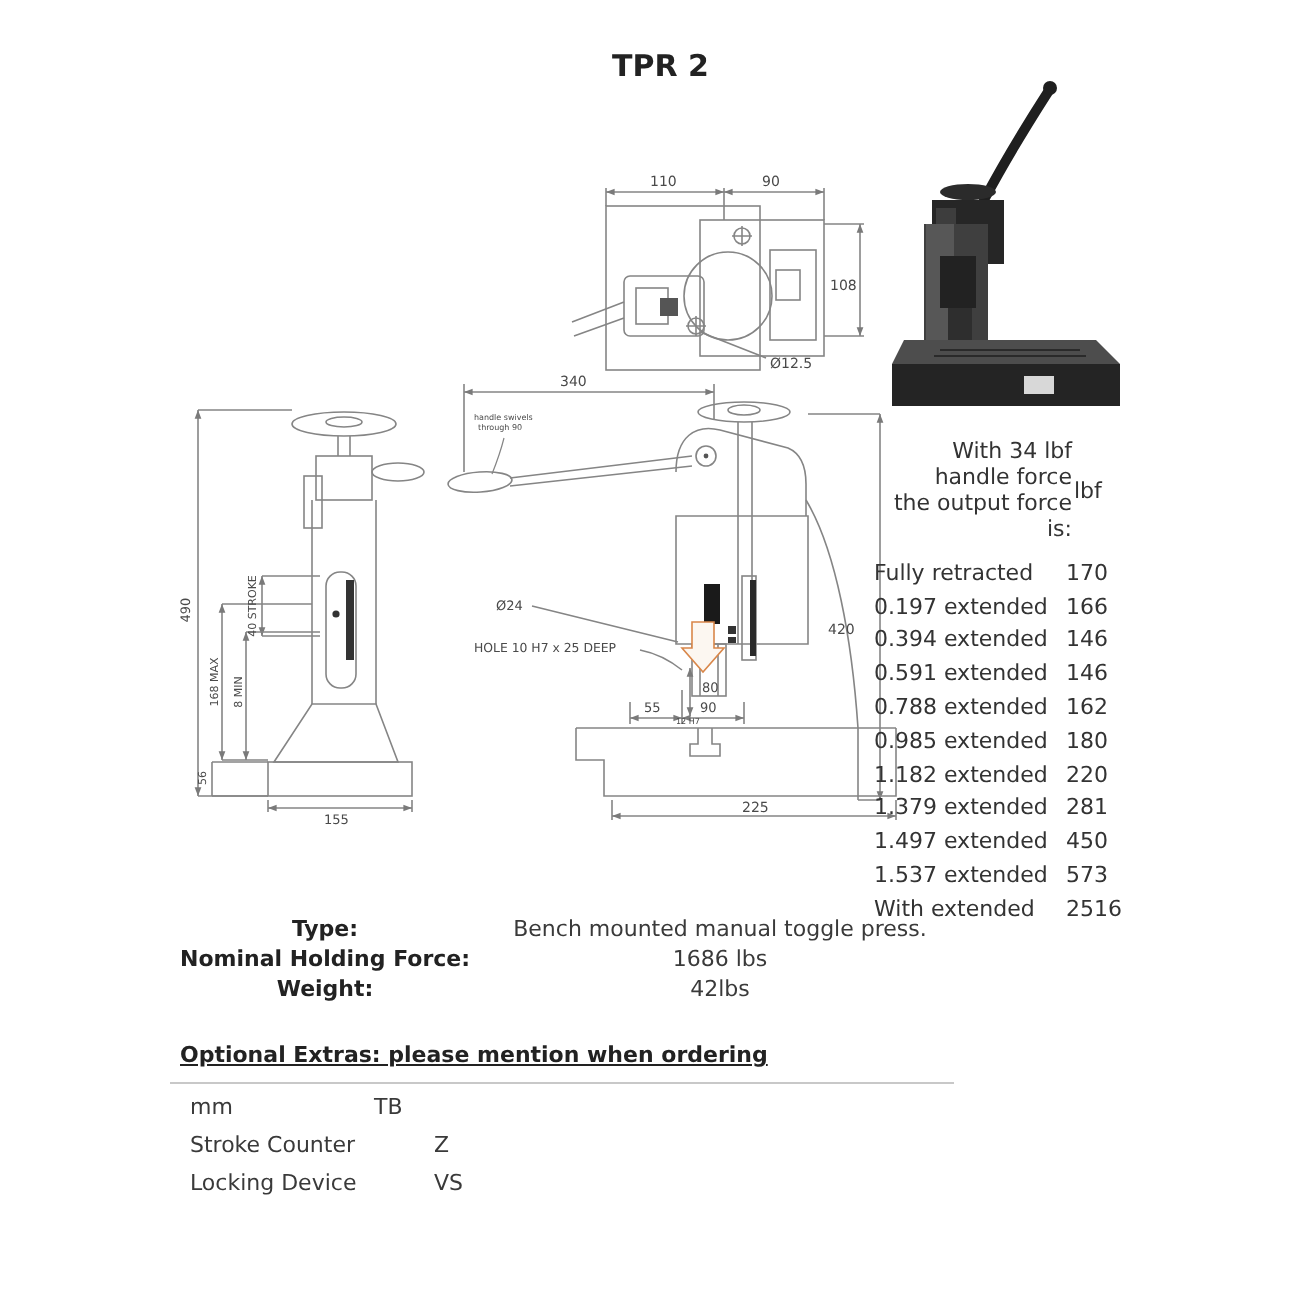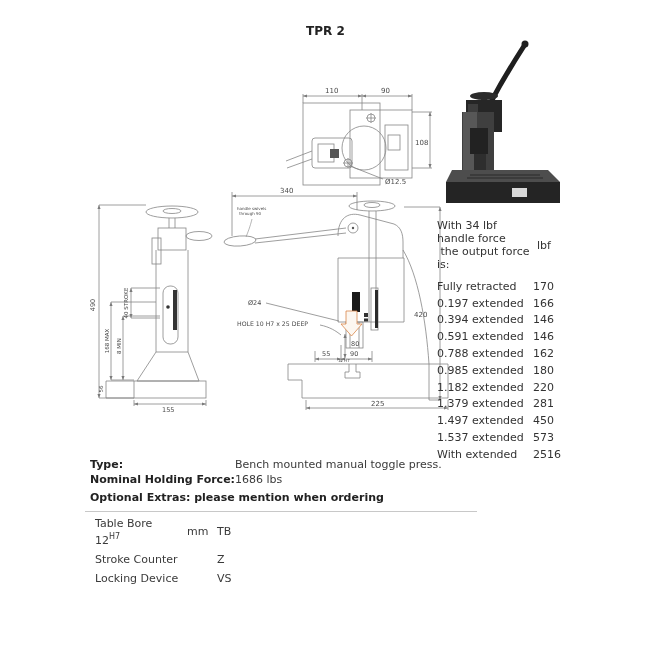--- a/index.html
+++ b/index.html
@@ -3,37 +3,37 @@
 <meta charset="utf-8">
 <style>
   html,body{margin:0;padding:0;}
   body{
     width:650px;height:650px;background:#ffffff;position:relative;
     font-family:"DejaVu Sans","Liberation Sans",sans-serif;color:#333;
     overflow:hidden;
   }
   .abs{position:absolute;}
   
-  .page-title{left:306px;top:24px;font-size:12px;font-weight:bold;color:#222;}
+  .page-title{left:306px;top:24px;font-size:15px;font-weight:bold;color:#222;}
   
   .force-table{left:437px;top:219px;width:132px;font-size:11px;color:#333;}
   .ft-header{display:flex;}
   .ft-header-lines{width:99px;line-height:13px;}
-  .ft-line{white-space:pre;}
+  .ft-line{white-space:pre;text-align:right;}
   .ft-unit{align-self:center;padding-left:1px;text-align:right;}
   .ft-rows{margin-top:7px;}
   .ft-row{display:flex;height:16.8px;align-items:center;}
   .ft-label{width:96px;}
   .ft-value{flex:1;}
   
   .specs{left:90px;top:458px;width:395px;font-size:11px;}
-  .spec-row{display:grid;grid-template-columns:145px 1fr;margin-bottom:2px;}
+  .spec-row{display:grid;grid-template-columns:145px 1fr;margin-bottom:2px;text-align:center;}
   .spec-label{font-weight:bold;color:#222;line-height:13px;}
   .spec-value{align-self:center;color:#3a3a3a;}
-  .optional-heading{font-weight:bold;color:#222;margin-top:5px;}
+  .optional-heading{font-weight:bold;color:#222;margin-top:20px;text-decoration:underline;}
   .divider{border-top:1px solid #c8c8c8;margin-top:7px;margin-left:-5px;width:392px;height:0;}
   .extras{margin-top:5px;padding-left:5px;}
   .extra-row{display:grid;grid-template-columns:92px 30px 1fr;color:#3a3a3a;margin-bottom:6px;align-items:center;line-height:13px;}
   .extra-row sup{font-size:8px;}
   svg text{font-family:"DejaVu Sans","Liberation Sans",sans-serif;fill:#4a4a4a;}
 </style>
 </head>
 <body>
 
 <svg class="abs" style="left:0;top:0" width="650" height="650" viewBox="0 0 650 650">
@@ -255,28 +255,28 @@
 
 <div class="abs specs">
   <div class="spec-row">
     <div class="spec-label">Type:</div>
     <div class="spec-value">Bench mounted manual toggle press.</div>
   </div>
   <div class="spec-row">
     <div class="spec-label">Nominal Holding Force:</div>
     <div class="spec-value">1686 lbs</div>
   </div>
+  <div class="spec-row">
+    <div class="spec-label">Weight:</div>
+    <div class="spec-value">42lbs</div>
+  </div>
   <div class="optional-heading">Optional Extras: please mention when ordering</div>
   <div class="divider"></div>
   <div class="extras">
     <div class="extra-row">
-      <div>
-        <div>Table Bore</div>
-        <div><span>12</span><sup>H7</sup></div>
-      </div>
       <div>mm</div>
       <div>TB</div>
     </div>
     <div class="extra-row">
       <div>Stroke Counter</div>
       <div></div>
       <div>Z</div>
     </div>
     <div class="extra-row">
       <div>Locking Device</div>

